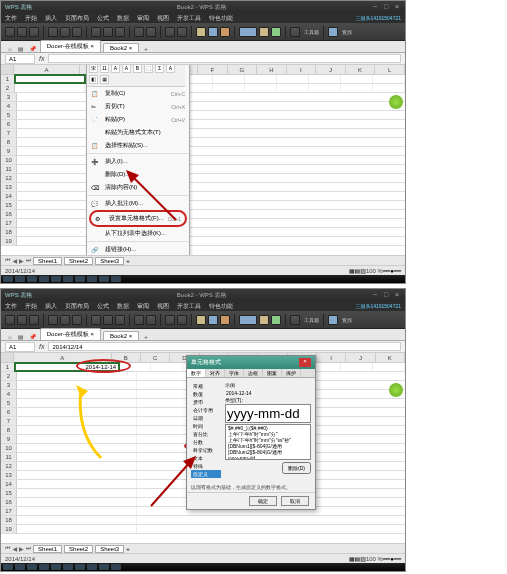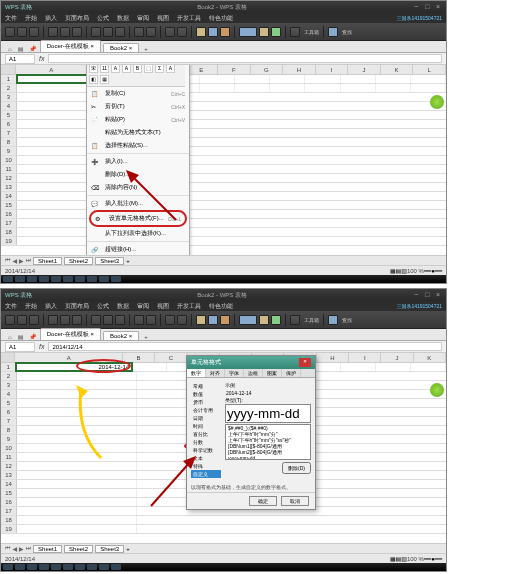--- a/index.html
+++ b/index.html
@@ -1,17 +1,17 @@
 <!DOCTYPE html>
 <html><head>
 <meta charset="utf-8">
 <style>
 * { margin: 0; padding: 0; box-sizing: border-box; font-family: "Microsoft YaHei", sans-serif; }
 body { background: #fff; width: 507px; }
-.screenshot { width: 447px; border: 1px solid #888; margin-bottom: 4px; background: #c4b5fd; position: relative; }
+.screenshot { width: 406px; border: 1px solid #888; margin-bottom: 4px; background: #c4b5fd; position: relative; }
 .titlebar { background: linear-gradient(#3a3a3a, #2a2a2a); height: 12px; display: flex; align-items: center; padding: 0 4px; color: #ccc; font-size: 6px; }
 .titlebar .app-name { color: #9cc; }
 .titlebar .center-title { flex: 1; text-align: center; color: #aaa; font-size: 6px; }
 .titlebar .win-controls { display: flex; gap: 3px; }
 .titlebar .win-controls span { width: 8px; height: 8px; font-size: 7px; color: #aaa; text-align: center; }
 .menubar { background: #2d2d2d; height: 10px; display: flex; align-items: center; padding: 0 4px; gap: 8px; }
 .menubar span { color: #ccc; font-size: 6px; }
 .menubar .right-info { margin-left: auto; color: #6cf; font-size: 5px; }
 .ribbon { background: linear-gradient(#4a4a4a, #383838); height: 18px; display: flex; align-items: center; padding: 2px 4px; gap: 2px; border-bottom: 1px solid #222; }
 .ribbon .btn { width: 10px; height: 10px; background: linear-gradient(#555, #444); border: 1px solid #222; border-radius: 1px; }

